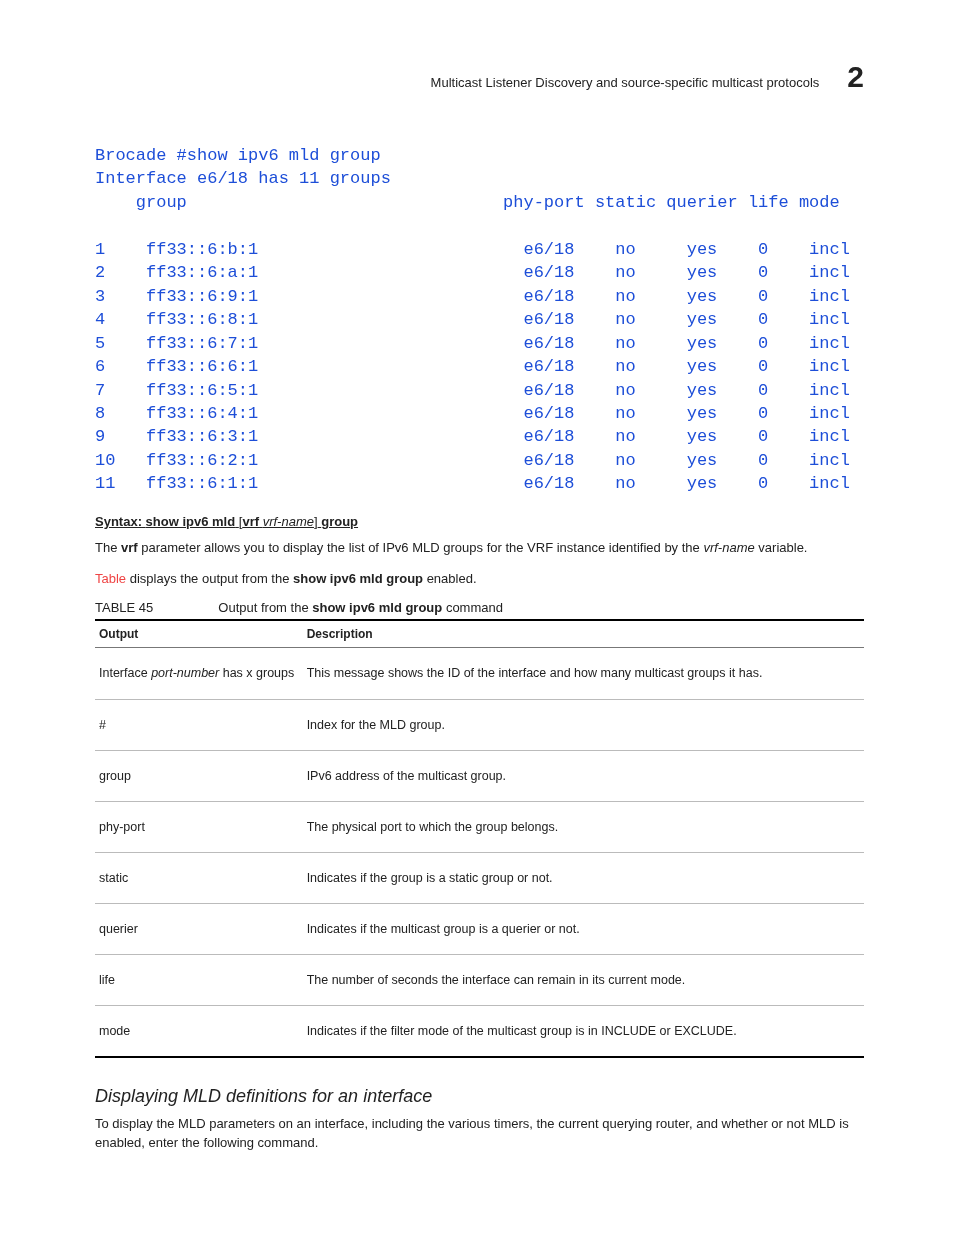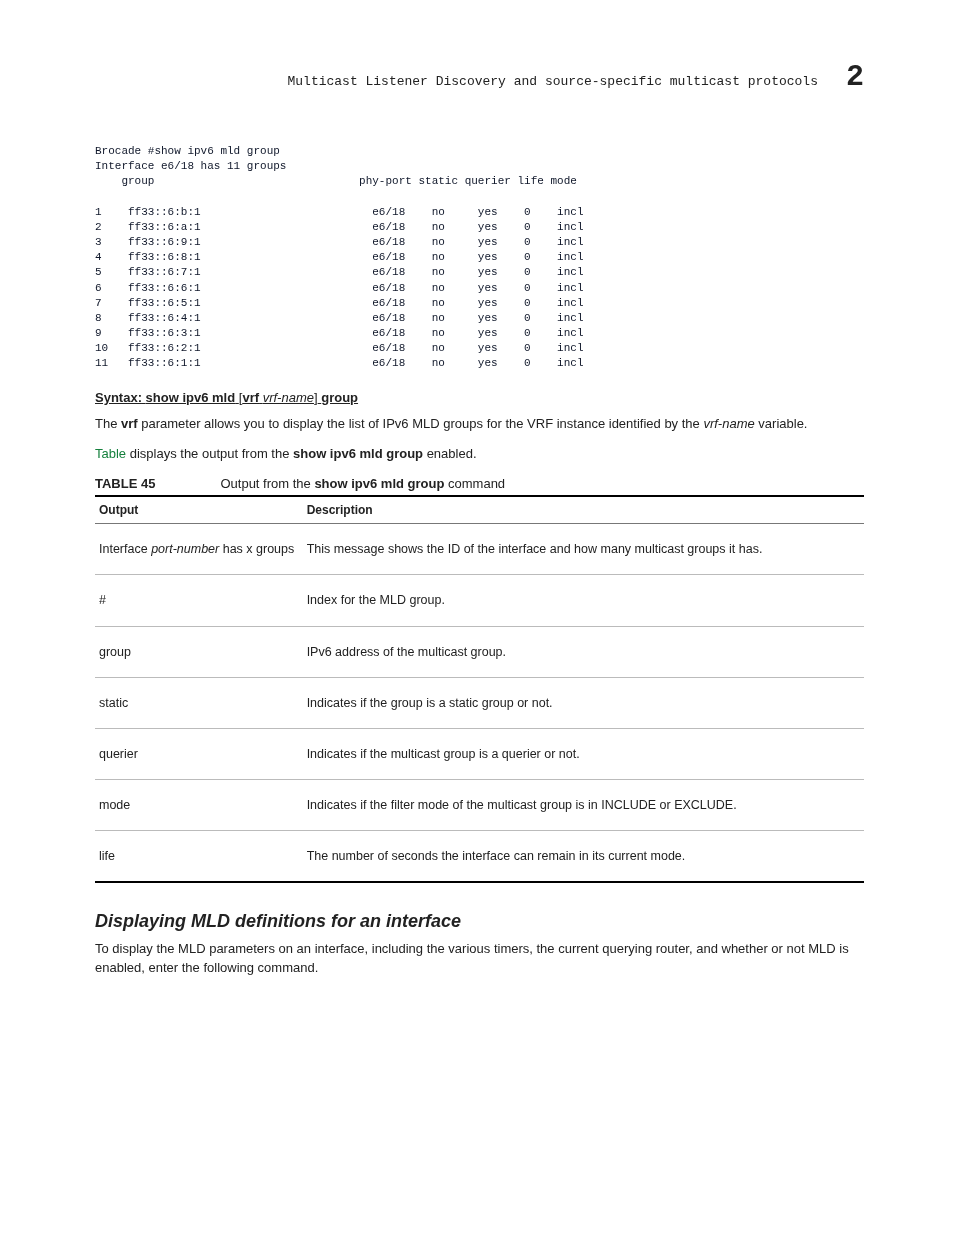--- a/index.html
+++ b/index.html
@@ -11,52 +11,51 @@
     width: 954px;
     box-sizing: border-box;
     background: #fff;
   }
   .header {
     display: flex;
     justify-content: flex-end;
     align-items: baseline;
     gap: 28px;
     margin-bottom: 50px;
-    font-family: Liberation Mono, monospace;
   }
   .chapter-number {
     font-size: 30px;
     font-weight: bold;
   }
   .code-block {
     font-family: "Courier New", Courier, monospace;
     white-space: pre;
-    font-size: 11px;
+    font-size: 17px;
     line-height: 1.38;
-    color: #0f172a;
+    color: #1d4ed8;
     margin-bottom: 18px;
   }
   .syntax-line {
     margin: 8px 0 10px 0;
     text-decoration: underline;
   }
   .bold { font-weight: bold; }
   .italic { font-style: italic; }
   p.body {
     line-height: 1.45;
     margin: 8px 0 12px 0;
   }
   a.table-link {
-    color: #15803d;
+    color: #ef4444;
     text-decoration: none;
   }
   .table-caption {
     margin: 12px 0 4px 0;
   }
-  .table-label { font-weight: bold; }
+  .table-label { font-weight: normal; }
   table.field-table {
     width: 100%;
     border-collapse: collapse;
     font-size: 12.5px;
     border-top: 2px solid #000;
   }
   table.field-table th {
     text-align: left;
     font-weight: bold;
     font-size: 12px;
@@ -66,21 +65,21 @@
   table.field-table td {
     padding: 16px 4px;
     border-bottom: 1px solid #bbb;
     vertical-align: top;
     line-height: 1.45;
   }
   table.field-table tr:last-child td {
     border-bottom: 2px solid #000;
   }
   .sub-heading {
-    font-weight: bold;
+    font-weight: normal;
     font-style: italic;
     font-size: 18px;
     margin: 28px 0 4px 0;
   }
   .col-field { width: 27%; }
 </style>
 </head>
 <body>
 
 <div class="header">
@@ -146,33 +145,37 @@
     </tr>
     <tr>
       <td>#</td>
       <td>Index for the MLD group.</td>
     </tr>
     <tr>
       <td>group</td>
       <td>IPv6 address of the multicast group.</td>
     </tr>
     <tr>
+      <td>phy-port</td>
+      <td>The physical port to which the group belongs.</td>
+    </tr>
+    <tr>
       <td>static</td>
       <td>Indicates if the group is a static group or not.</td>
     </tr>
     <tr>
       <td>querier</td>
       <td>Indicates if the multicast group is a querier or not.</td>
     </tr>
     <tr>
+      <td>life</td>
+      <td>The number of seconds the interface can remain in its current mode.</td>
+    </tr>
+    <tr>
       <td>mode</td>
       <td>Indicates if the filter mode of the multicast group is in INCLUDE or EXCLUDE.</td>
-    </tr>
-    <tr>
-      <td>life</td>
-      <td>The number of seconds the interface can remain in its current mode.</td>
     </tr>
   </tbody>
 </table>
 
 <div class="sub-heading">Displaying MLD definitions for an interface</div>
 
 <p class="body">To display the MLD parameters on an interface, including the various timers, the current querying router, and whether or not MLD is enabled, enter the following command.</p>
 
 </body></html>

